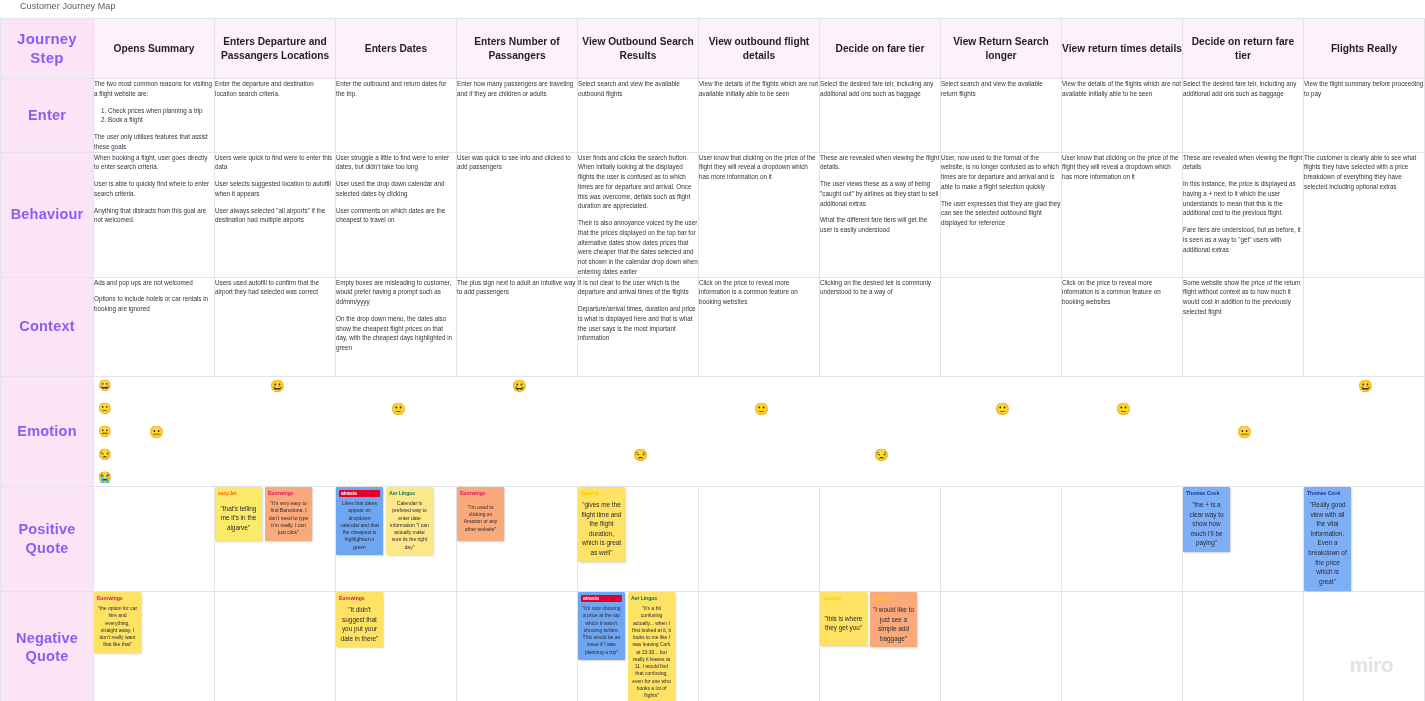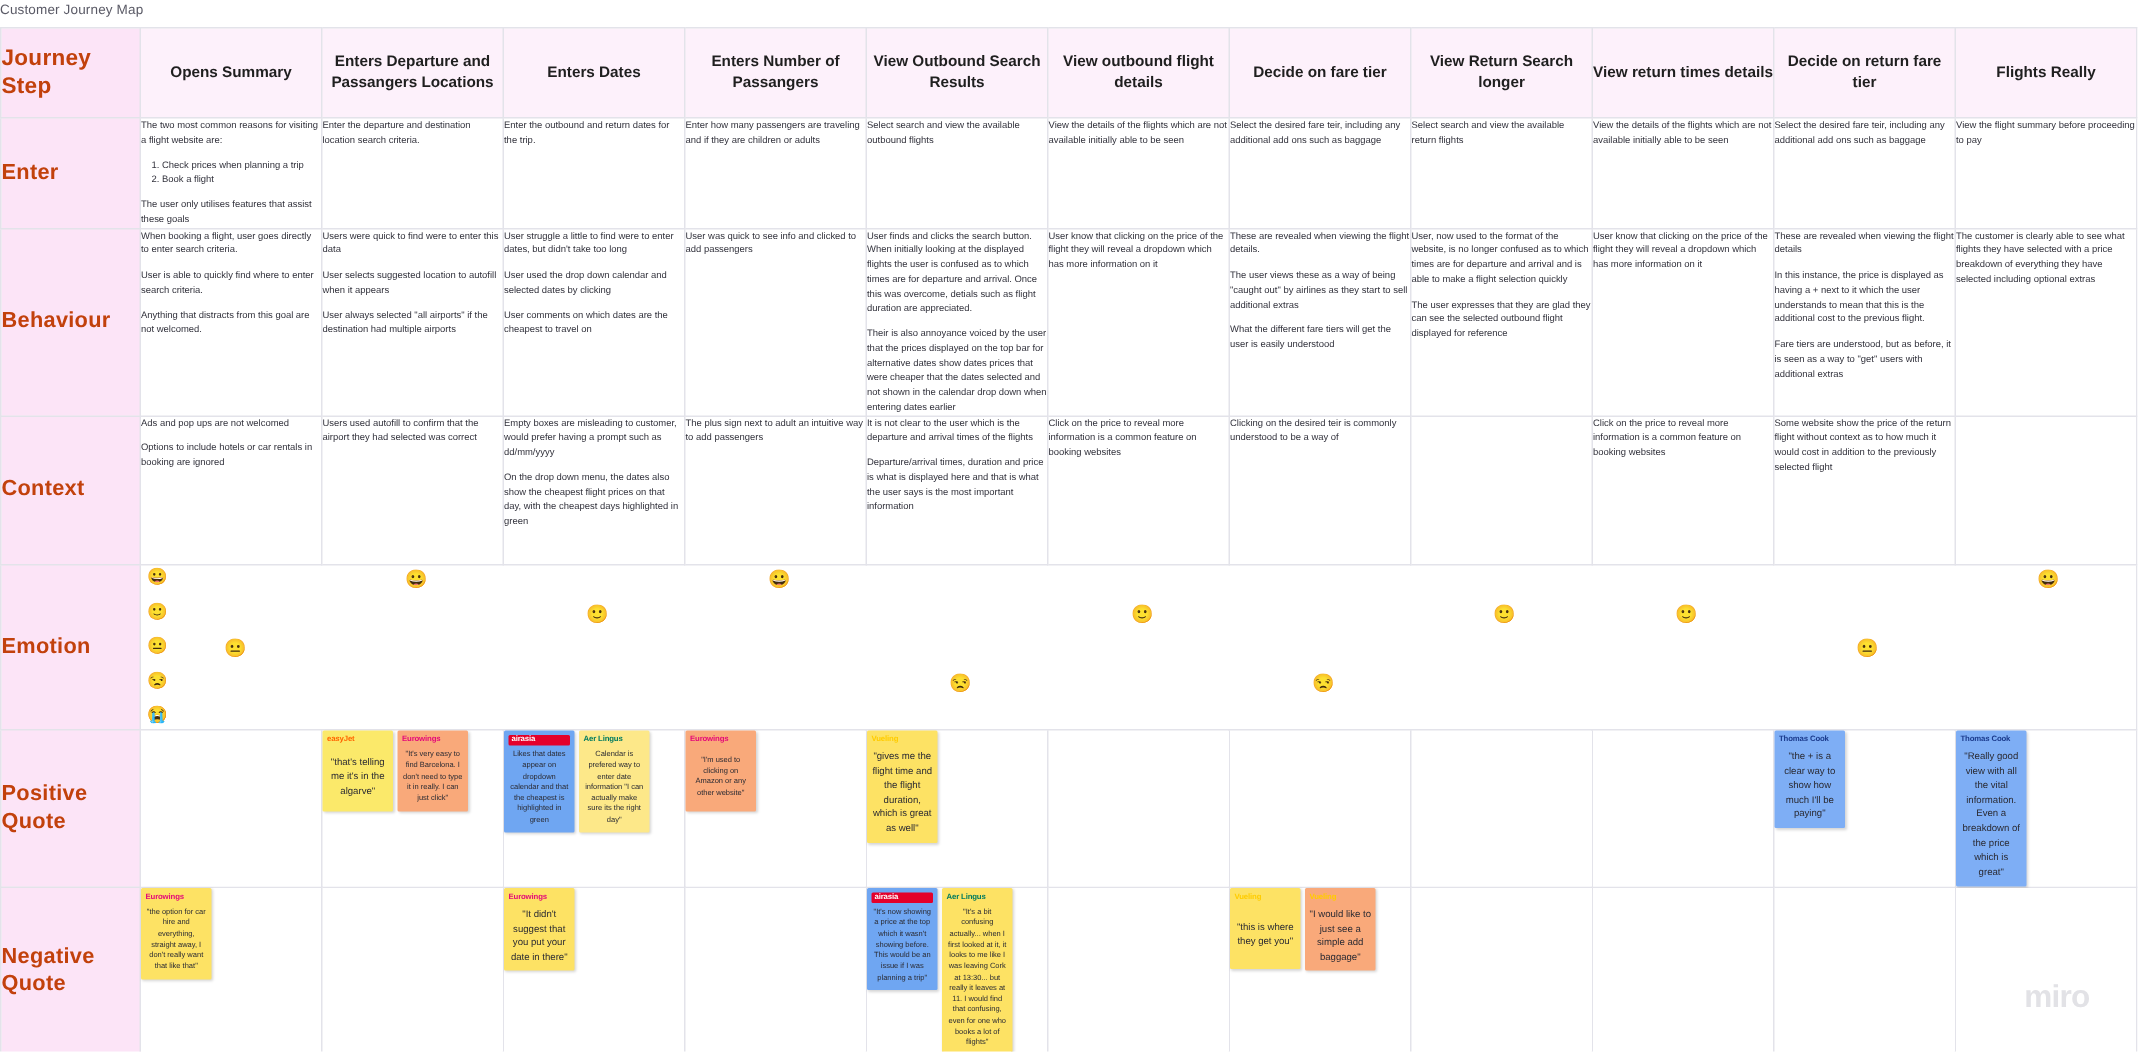--- a/index.html
+++ b/index.html
@@ -6,39 +6,39 @@
   html, body {
     margin: 0; padding: 0;
     width: 1425px; height: 701px;
     background: #ffffff;
     font-family: "Liberation Sans", sans-serif;
     overflow: hidden;
   }
   #app { position: relative; width: 1425px; height: 701px; }
 
   .board-title {
-    position: absolute; top: 1px; left: 0;
+    position: absolute; top: 1px; left: 20px;
     font-size: 9px; color: #5a5a66; letter-spacing: .1px;
   }
 
   table.jmap {
     position: absolute; top: 18px; left: 0;
     width: 1425px; border-collapse: collapse; table-layout: fixed;
   }
   table.jmap td { border: 1px solid #e3e3ea; vertical-align: top; padding: 0; }
 
   
   col.c-label { width: 93px; }
   col.c-step  { width: 121px; }
 
   
   .rowlabel {
     background: #fce4f7;
-    vertical-align: middle !important;
-    font-weight: bold; font-size: 14.5px; color: #c2410c;
+    text-align: center; vertical-align: middle !important;
+    font-weight: bold; font-size: 14.5px; color: #8b5cf6;
     letter-spacing: .2px; line-height: 1.25;
   }
   .rowlabel.emotion-l, .rowlabel.plain { background: #fce4f7; }
 
   
   .hdr-cell {
     background: #fdf1fb; text-align: center; vertical-align: middle !important;
     font-weight: bold; font-size: 10.2px; color: #1f1f1f;
     line-height: 1.3; padding: 4px 6px;
   }

